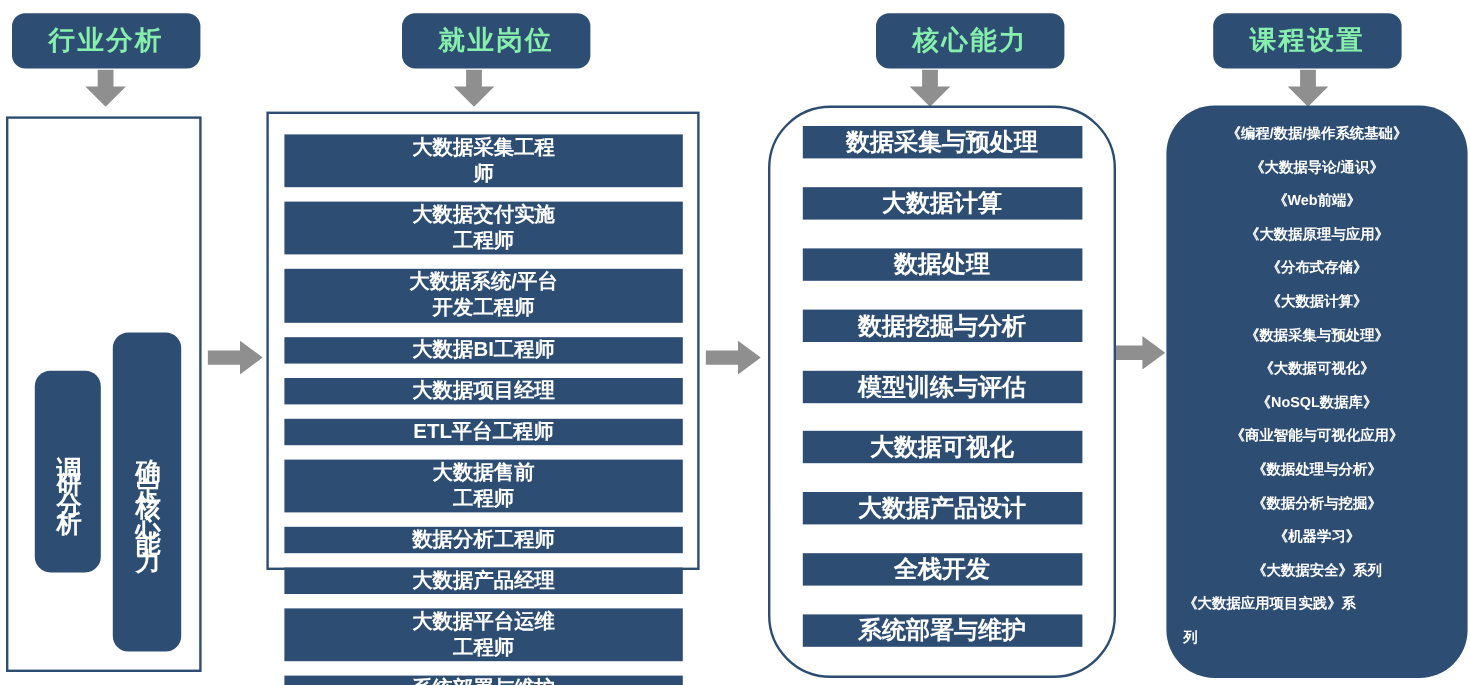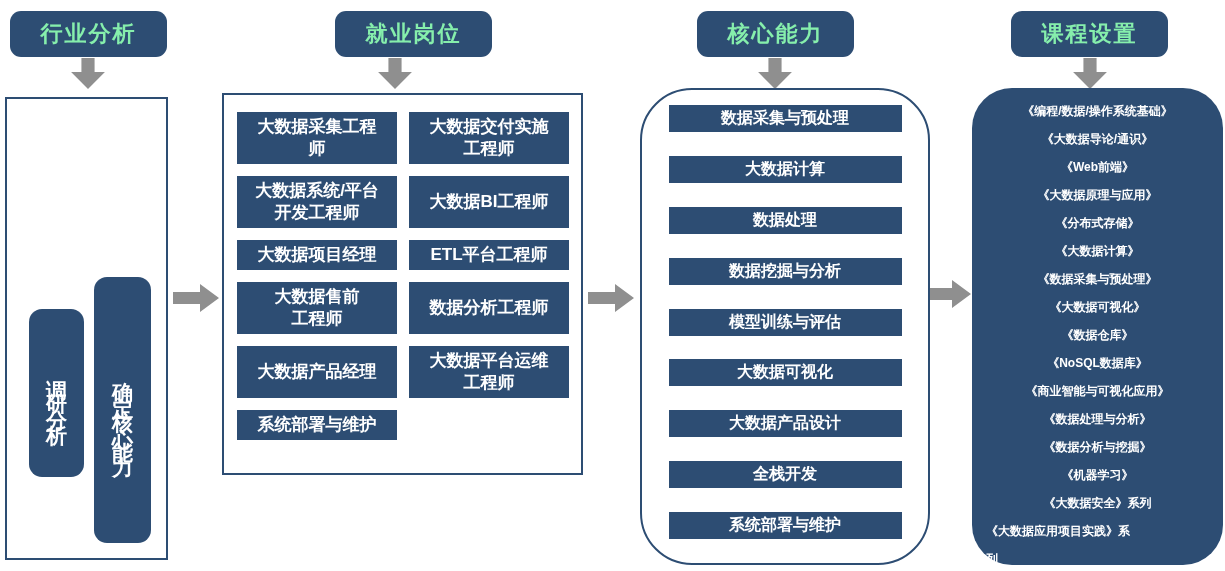--- a/index.html
+++ b/index.html
@@ -30,40 +30,40 @@
     color:#fff;font-size:21px;font-weight:bold;
     writing-mode:vertical-rl;text-orientation:upright;
     display:flex;align-items:center;justify-content:center;
     letter-spacing:15px;
   }
   #pill-research{left:22px;top:210px;width:55px;height:168px;}
   #pill-core{left:87px;top:178px;width:57px;height:266px;}
   
   #jobs-box{
     left:222px;top:93px;width:361px;height:382px;
-    display:grid;grid-template-columns:1fr 1fr;
+    display:grid;grid-template-columns:1fr;
     column-gap:15px;row-gap:19px;
     padding:17px 12px 33px 13px;
     gap:12px;
   }
   .job-cell{
     background:var(--primary);color:#fff;
     font-size:17px;font-weight:bold;line-height:1.3;
     display:flex;align-items:center;justify-content:center;
     text-align:center;white-space:pre-line;
   }
   
   #comp-box{
     left:640px;top:88px;width:290px;height:477px;border-radius:52px;
     display:flex;flex-direction:column;justify-content:space-between;
     padding:15px 0 24px 0;
   }
   .comp-bar{
     background:var(--primary);color:#fff;width:233px;height:27px;
-    margin:0 auto;font-size:16px;font-weight:bold;
+    margin:0 auto;font-size:20px;font-weight:bold;
     display:flex;align-items:center;justify-content:center;
     flex:0 0 auto;
   }
   
   #courses-box{
     position:absolute;left:972px;top:88px;width:251px;height:477px;
     background:var(--primary);border-radius:40px;
     box-sizing:border-box;padding:9px 6px 0 6px;
   }
   .course-line{
@@ -72,21 +72,21 @@
   }
   .course-line.wrap-left{text-align:left;padding-left:8px;}
 </style>
 </head>
 <body>
 
 <div id="stage">
 
   <div class="hdr" style="left:10px">行业分析</div>
   <div class="hdr" style="left:335px">就业岗位</div>
-  <div class="hdr" style="left:697px">核心能力</div>
+  <div class="hdr" style="left:730px">核心能力</div>
   <div class="hdr" style="left:1011px">课程设置</div>
 
   <div class="arrow darr" style="left:71px;top:58px">
       <svg viewBox="0 0 36 33" width="34" height="31">
         <path d="M11 0 h14 v15 h11 L18 33 0 15 h11 Z"></path>
       </svg>
     </div>
   <div class="arrow darr" style="left:378px;top:58px">
       <svg viewBox="0 0 36 33" width="34" height="31">
         <path d="M11 0 h14 v15 h11 L18 33 0 15 h11 Z"></path>
@@ -157,21 +157,20 @@
 
   <div id="courses-box">
     <div class="course-line">《编程/数据/操作系统基础》</div>
     <div class="course-line">《大数据导论/通识》</div>
     <div class="course-line">《Web前端》</div>
     <div class="course-line">《大数据原理与应用》</div>
     <div class="course-line">《分布式存储》</div>
     <div class="course-line">《大数据计算》</div>
     <div class="course-line">《数据采集与预处理》</div>
     <div class="course-line">《大数据可视化》</div>
-    <div class="course-line">《数据仓库》</div>
     <div class="course-line">《NoSQL数据库》</div>
     <div class="course-line">《商业智能与可视化应用》</div>
     <div class="course-line">《数据处理与分析》</div>
     <div class="course-line">《数据分析与挖掘》</div>
     <div class="course-line">《机器学习》</div>
     <div class="course-line">《大数据安全》系列</div>
     <div class="course-line wrap-left">《大数据应用项目实践》系
 列</div>
   </div>
 

